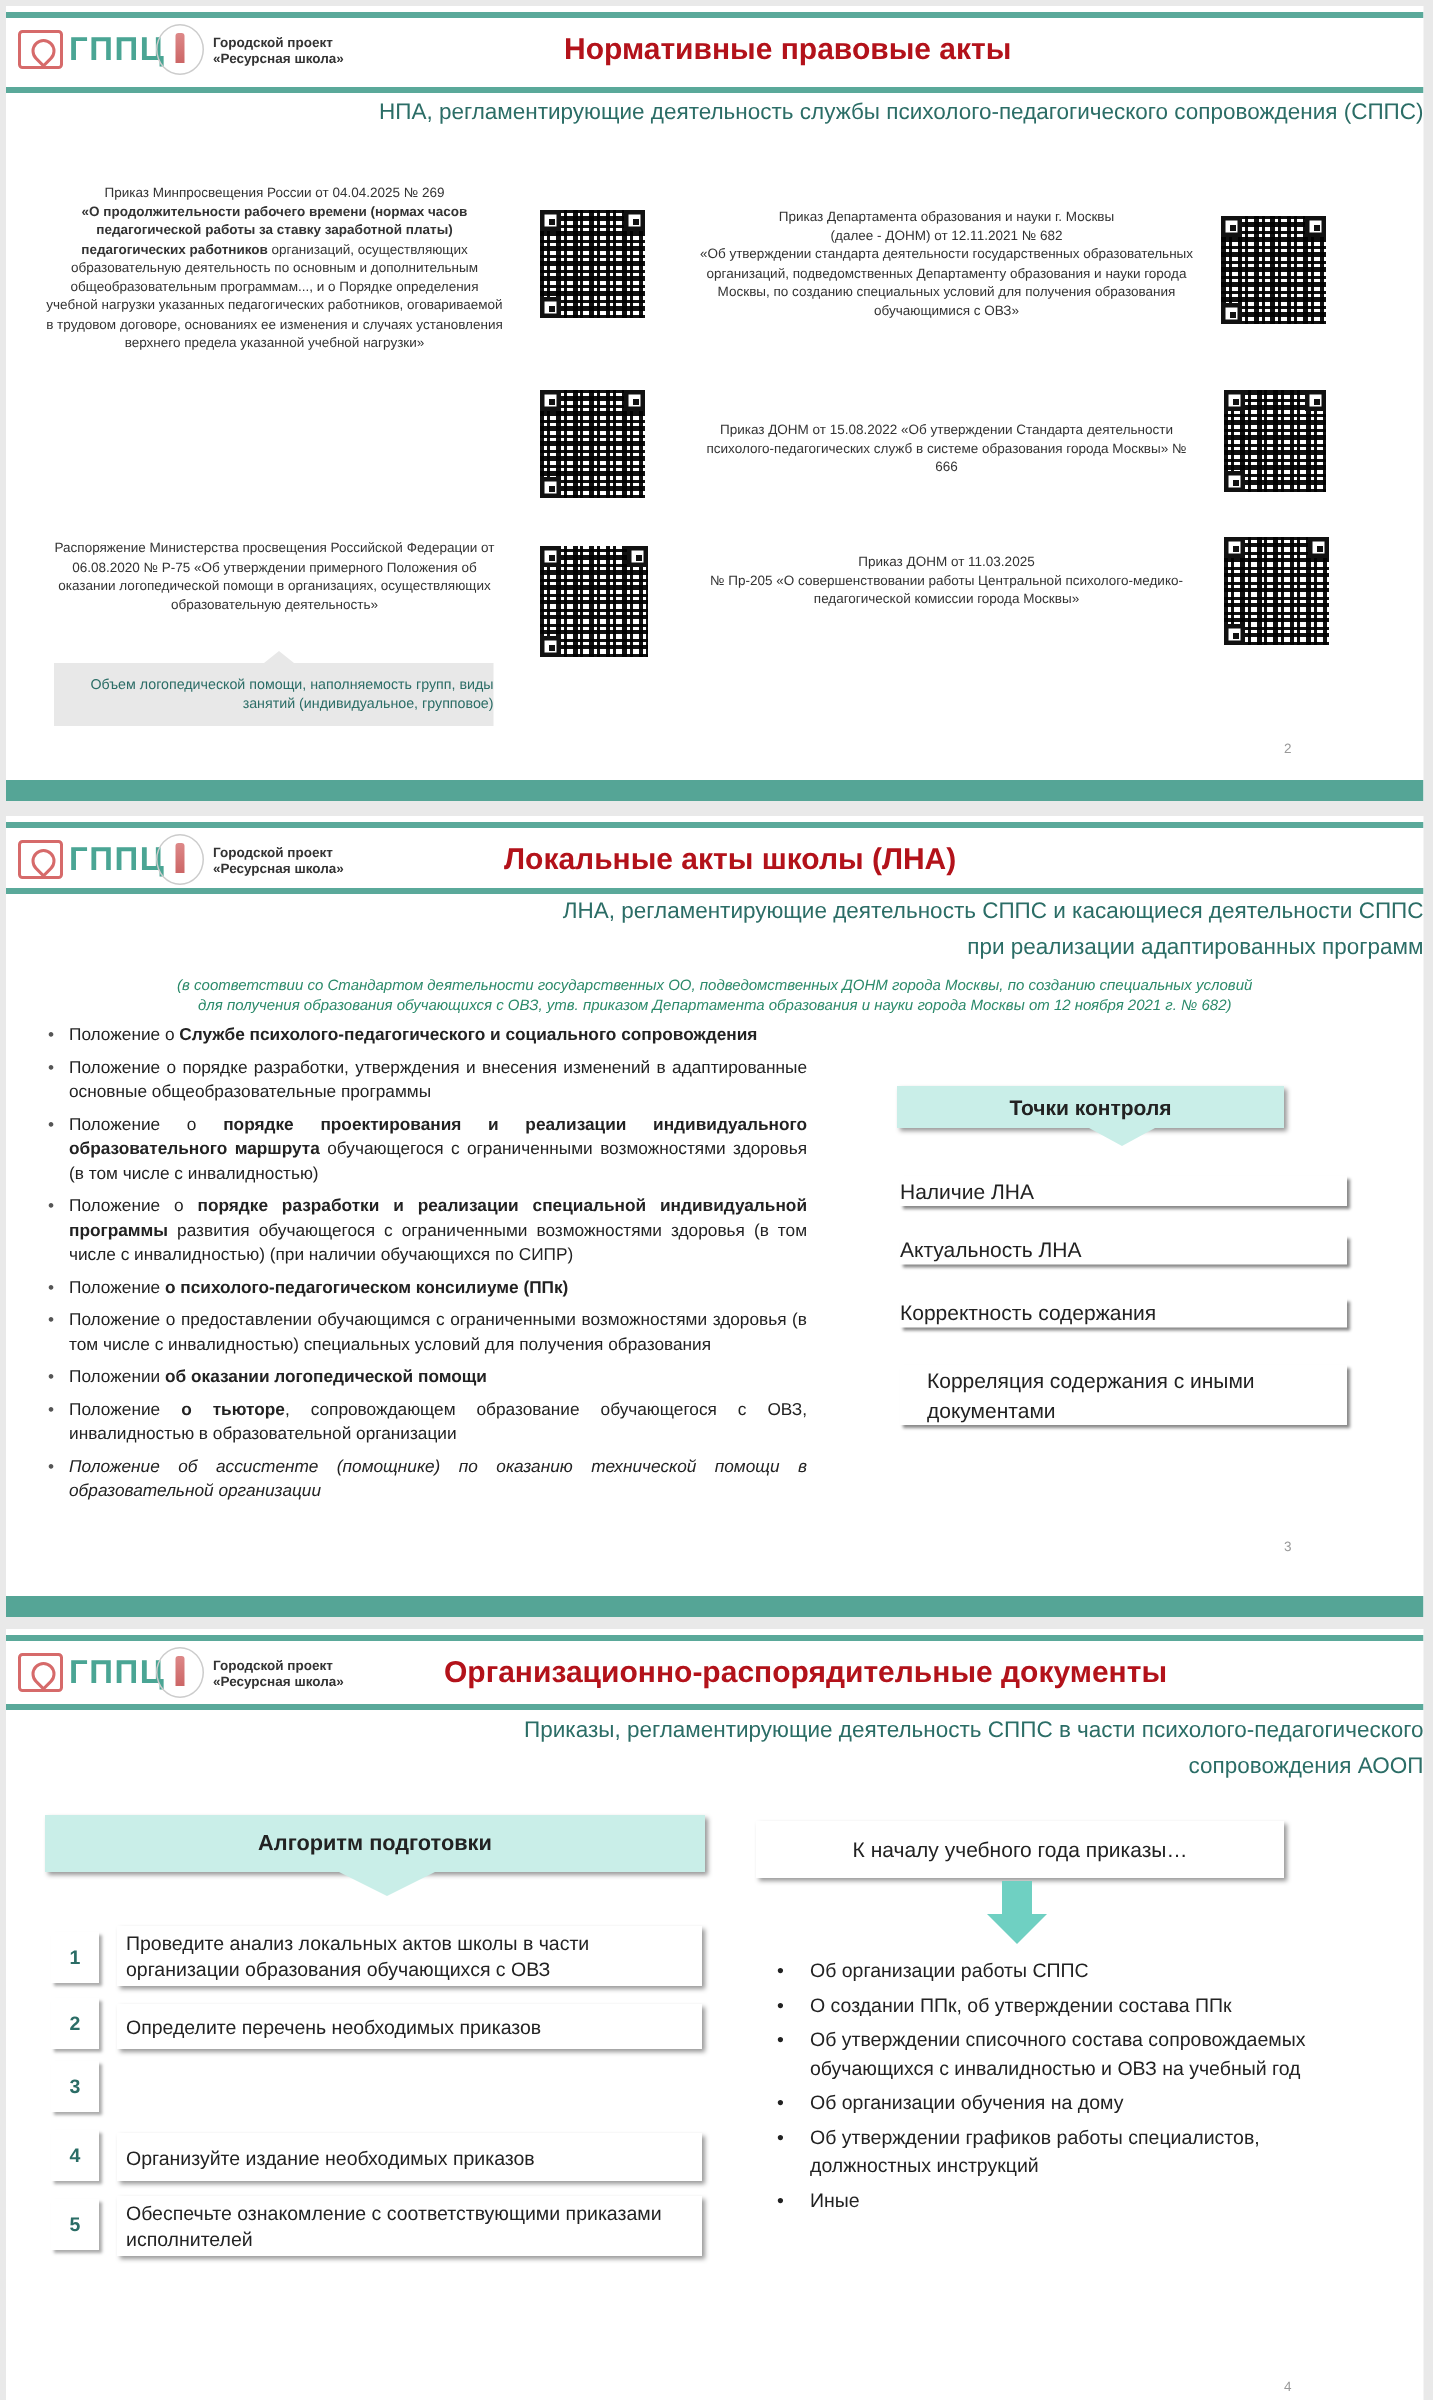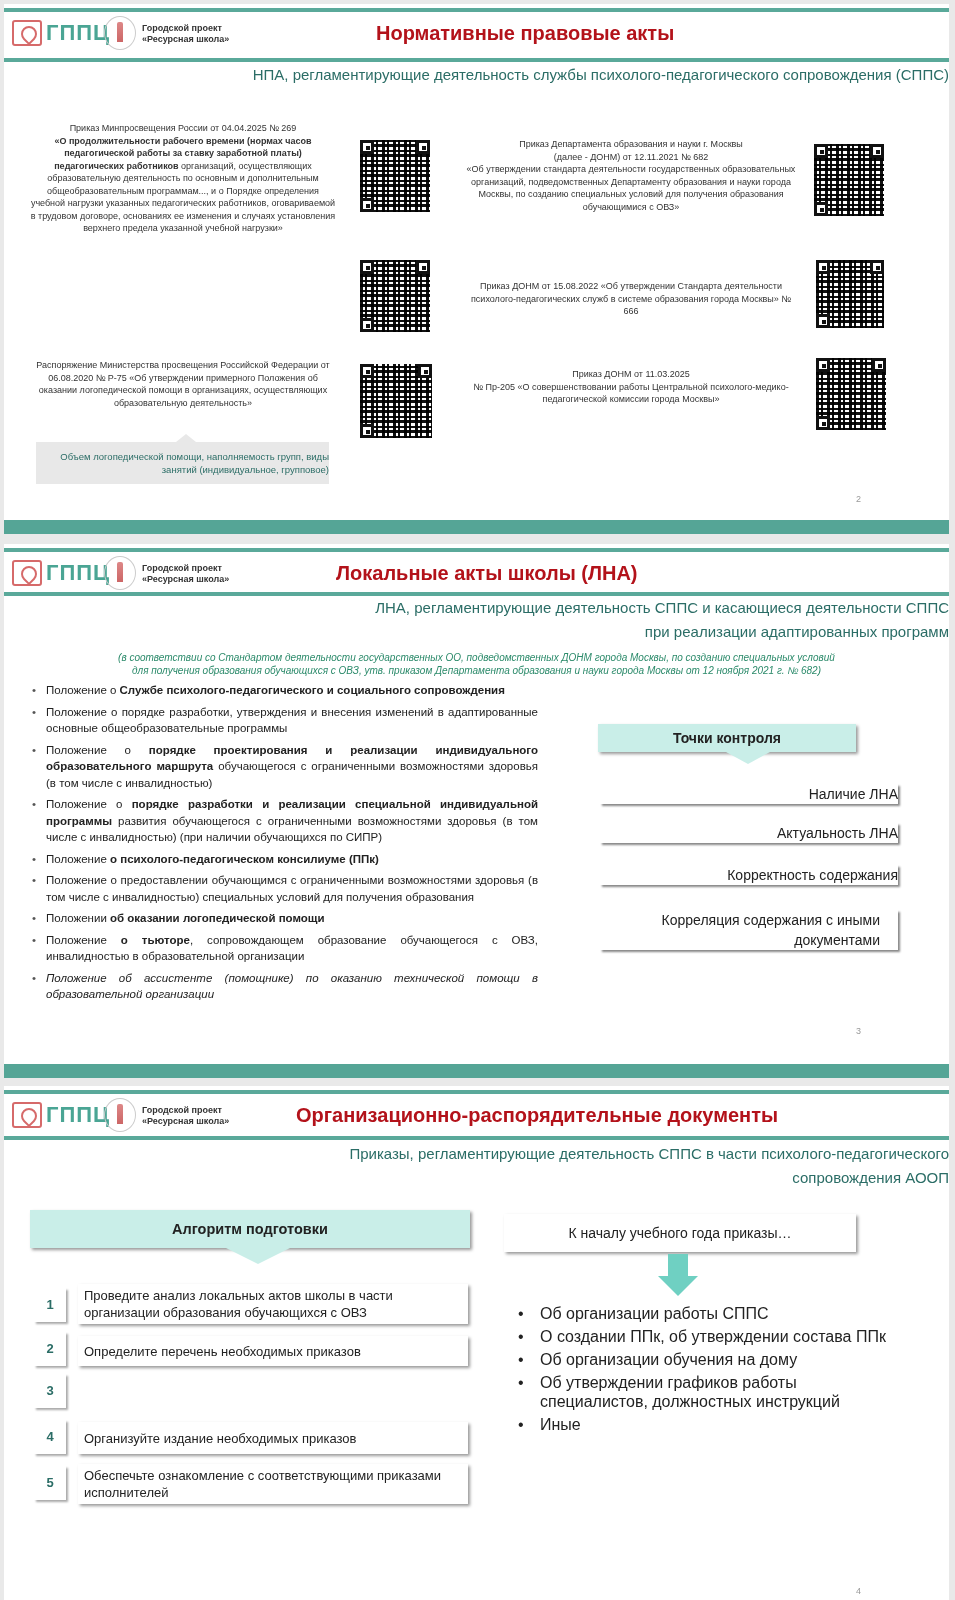--- a/index.html
+++ b/index.html
@@ -29,30 +29,30 @@
   .qr .f:after{content:"";position:absolute;left:3px;top:3px;width:4px;height:4px;background:#111;}
   .callout{position:absolute;left:32px;top:410px;width:293px;height:42px;background:#e8e8e8;color:#2b6d66;font-size:9.5px;text-align:right;line-height:13px;padding-top:8px;box-sizing:border-box;margin-top:28px;}
   .callout:before{content:"";position:absolute;left:140px;top:-8px;border-left:10px solid transparent;border-right:10px solid transparent;border-bottom:8px solid #e8e8e8;}
   .pnum{position:absolute;right:88px;font-size:9px;color:#999;}
   .note{position:absolute;left:0;right:0;text-align:center;font-style:italic;color:#2b8a6a;font-size:10px;line-height:12.5px;}
   ul.lna{position:absolute;left:24px;top:138px;width:510px;margin:0;padding:0;list-style:none;font-size:11.5px;color:#222;line-height:16.5px;}
   ul.lna li{position:relative;padding-left:18px;margin-bottom:5px;text-align:justify;}
   ul.lna li:before{content:"•";position:absolute;left:4px;top:0;color:#555;}
   .ctrl-head{position:absolute;left:594px;top:180px;width:258px;height:28px;background:#c9eee8;box-shadow:2px 2px 3px #999;text-align:center;font-weight:bold;font-size:14px;line-height:28px;color:#222;}
   .ctrl-head:after{content:"";position:absolute;left:128px;bottom:-12px;border-left:22px solid transparent;border-right:22px solid transparent;border-top:12px solid #c9eee8;}
-  .ctrl{position:absolute;left:596px;width:298px;background:#fff;box-shadow:2px 2px 2px #888;text-align:right;font-size:14px;color:#222;line-height:20px;}
+  .ctrl{position:absolute;left:596px;width:298px;background:#fff;box-shadow:2px 2px 2px #888;text-align:left;font-size:14px;color:#222;line-height:20px;}
   .algo-head{position:absolute;left:26px;top:124px;width:440px;height:38px;background:#c9eee8;box-shadow:2px 2px 3px #999;text-align:center;font-weight:bold;font-size:14.5px;line-height:38px;color:#222;}
   .algo-head:after{content:"";position:absolute;left:196px;bottom:-16px;border-left:32px solid transparent;border-right:32px solid transparent;border-top:16px solid #c9eee8;}
   .step-num{position:absolute;left:30px;width:32px;height:34px;background:#fff;box-shadow:2px 2px 2px #aaa;text-align:center;font-weight:bold;color:#2b6d66;font-size:13px;line-height:34px;}
   .step-box{position:absolute;left:74px;width:390px;background:#fff;box-shadow:2px 2px 3px #999;font-size:13px;color:#222;line-height:17px;padding:2px 6px;box-sizing:border-box;display:flex;align-items:center;}
   .start-head{position:absolute;left:500px;top:128px;width:352px;height:38px;background:#fff;box-shadow:2px 2px 3px #999;text-align:center;font-size:14px;line-height:38px;color:#222;}
   .arrow-down{position:absolute;left:654px;top:168px;width:40px;height:44px;}
   .arrow-down .stem{position:absolute;left:10px;top:0;width:20px;height:22px;background:#6fd0c2;}
   .arrow-down .head{position:absolute;left:0;top:22px;border-left:20px solid transparent;border-right:20px solid transparent;border-top:20px solid #6fd0c2;}
-  ul.orders{position:absolute;left:512px;top:218px;width:380px;margin:0;padding:0;list-style:none;font-size:16px;color:#222;line-height:19px;}
+  ul.orders{position:absolute;left:512px;top:218px;width:380px;margin:0;padding:0;list-style:none;font-size:13px;color:#222;line-height:19px;}
   ul.orders li{position:relative;padding-left:24px;margin-bottom:4px;}
   ul.orders li:before{content:"•";position:absolute;left:2px;top:0;}
 </style>
 </head>
 <body>
 
 <div class="slide" id="s1">
   <div class="topline"></div>
   <div class="logo">
     <div class="logo-book"></div>
@@ -197,19 +197,20 @@
   <div class="step-box" style="top:378px;height:40px;">Обеспечьте ознакомление с соответствующими приказами исполнителей</div>
 
   <div class="start-head">К началу учебного года приказы…</div>
   <div class="arrow-down">
       <div class="stem"></div>
       <div class="head"></div>
     </div>
   <ul class="orders">
     <li>Об организации работы СППС</li>
     <li>О создании ППк, об утверждении состава ППк</li>
+    <li>Об утверждении списочного состава сопровождаемых обучающихся с инвалидностью и ОВЗ на учебный год</li>
     <li>Об организации обучения на дому</li>
     <li>Об утверждении графиков работы специалистов, должностных инструкций</li>
     <li>Иные</li>
   </ul>
 
   <div class="pnum" style="top:500px;">4</div>
 </div>
 
 </body></html>

